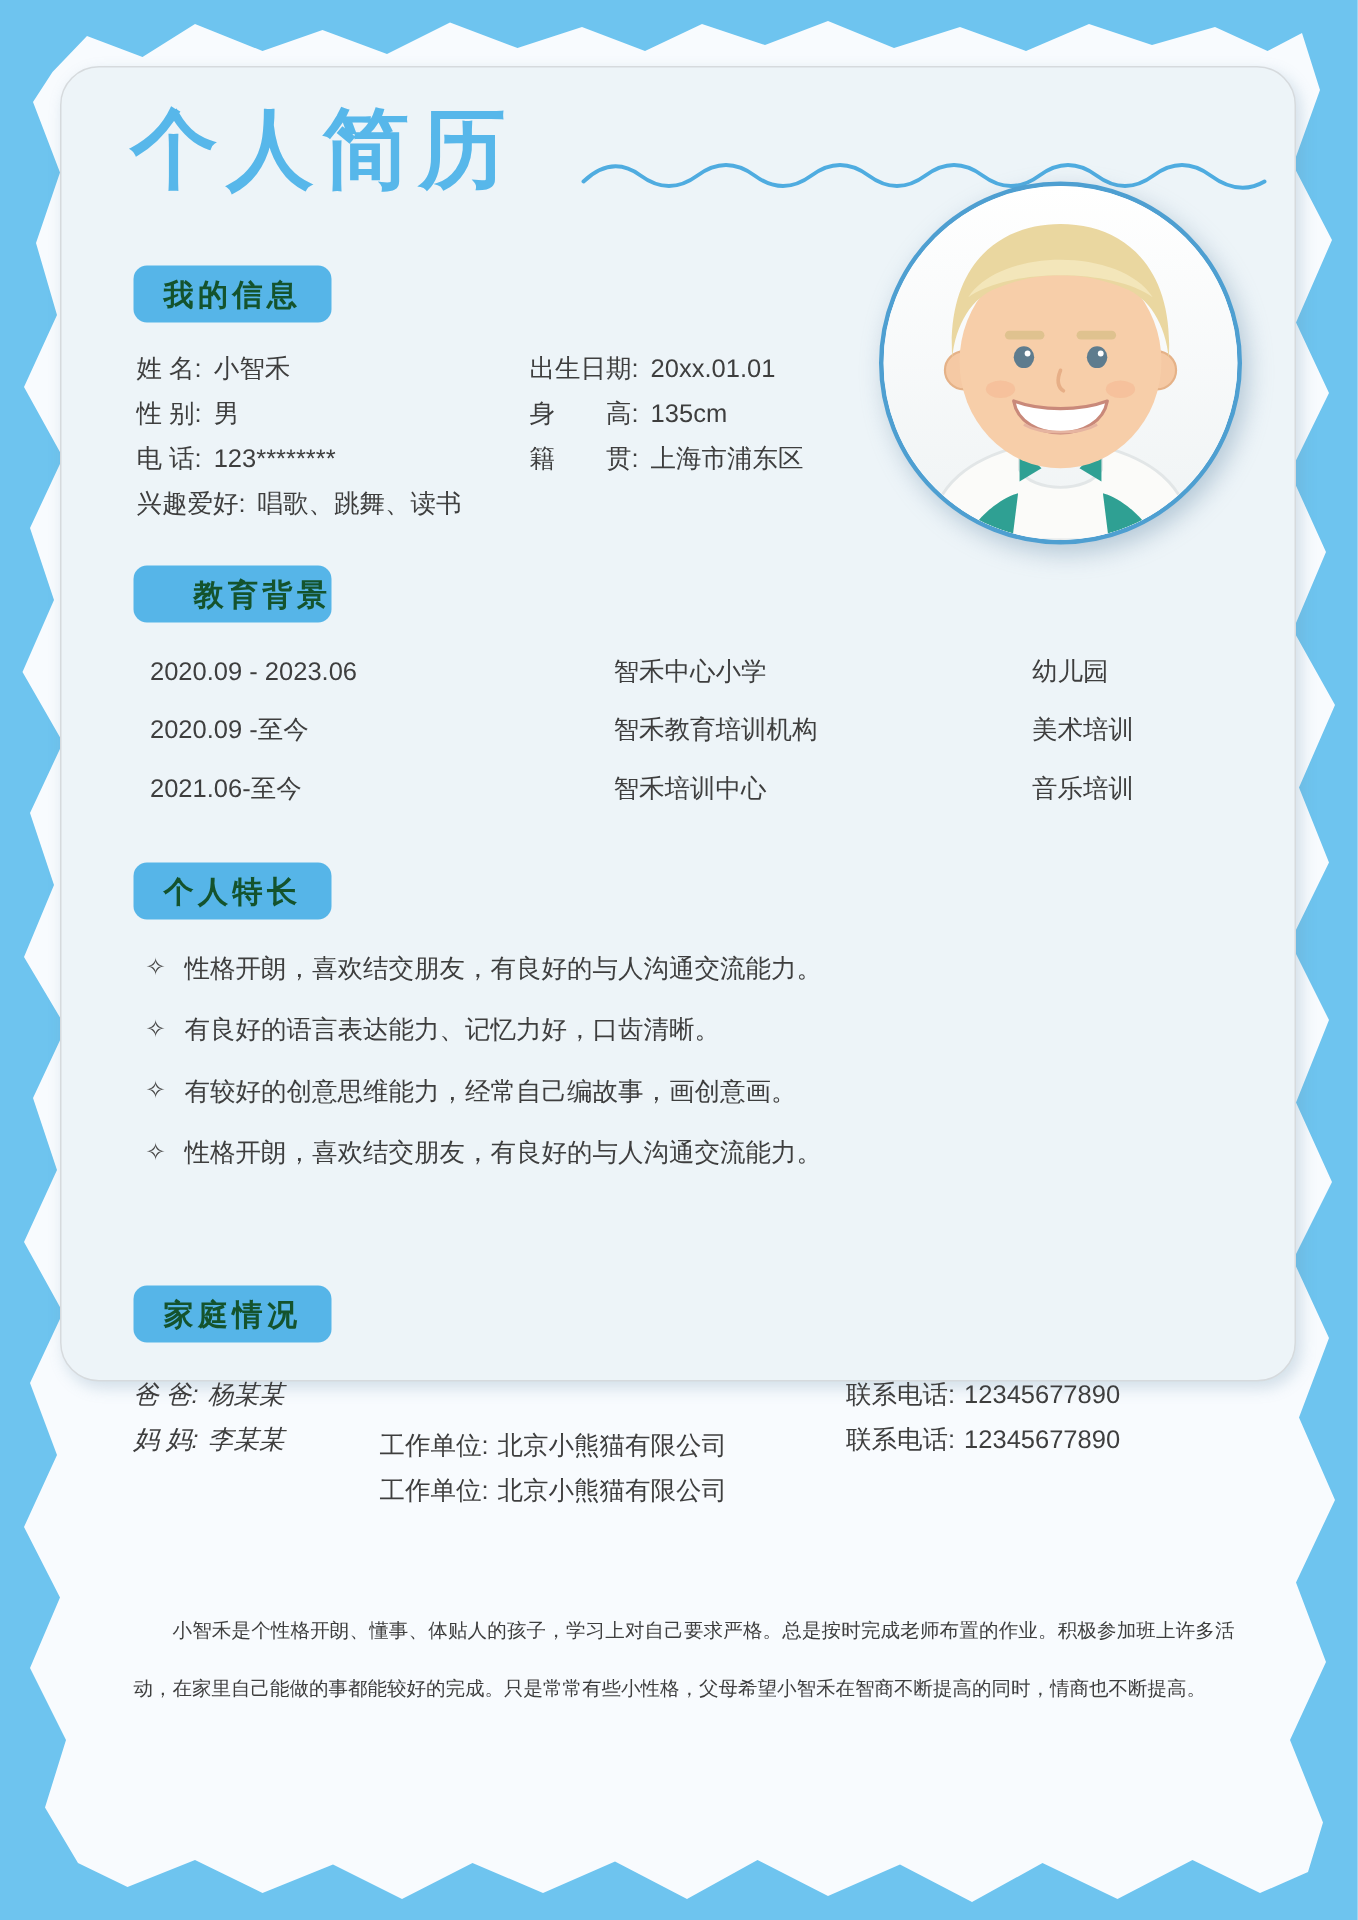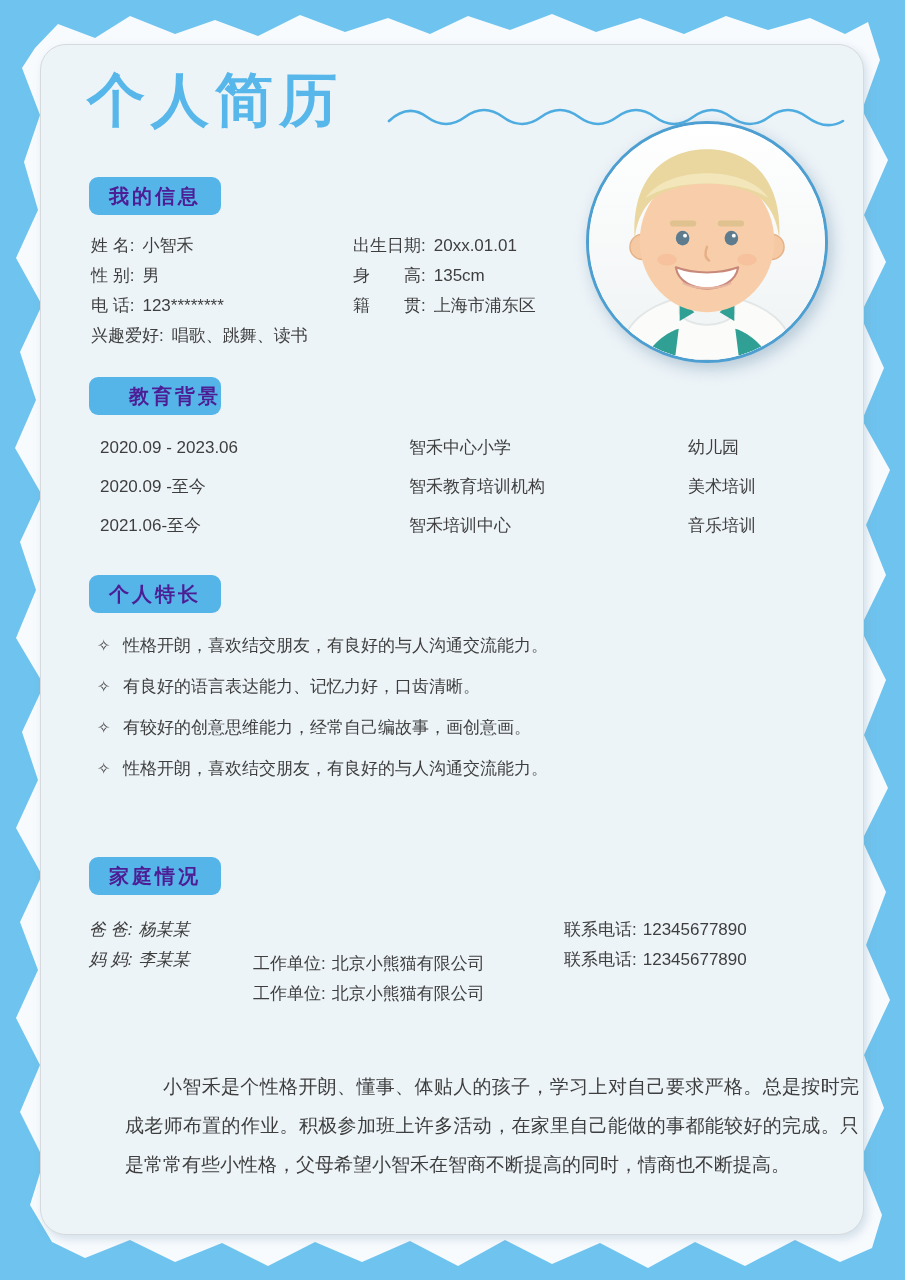--- a/index.html
+++ b/index.html
@@ -6,21 +6,21 @@
   html,body { width:905px; height:1280px; }
   body {
     position:relative;
     font-family:"Liberation Sans","DejaVu Sans",sans-serif;
     background:#6EC4EF;
     overflow:hidden;
     color:#3E3E3E;
   }
   .frame-svg { position:absolute; left:0; top:0; width:905px; height:1280px; }
   .card {
-    position:absolute; left:40px; top:44px; width:824px; height:1191px;
+    position:absolute; left:40px; top:44px; width:824px; height:877px;
     background:#EDF4F8;
     border:1px solid #D6DADD;
     border-radius:26px;
     box-shadow:3px 4px 10px rgba(110,150,175,.28);
   }
   .page-title {
     position:absolute; left:46px; top:20px;
     font-size:58px; line-height:70px; font-weight:800;
     color:#57B7EA; letter-spacing:6px;
   }
@@ -28,21 +28,21 @@
   .photo-wrap {
     position:absolute; left:545px; top:76px; width:248px; height:248px; z-index:2;
     border-radius:50%;
     filter:drop-shadow(4px 6px 8px rgba(90,130,160,.38));
   }
   .photo-wrap svg { display:block; border-radius:50%; border:3px solid #4E9FD1; background:#fff; }
   .badge {
     position:absolute; left:48px; width:132px; height:38px;
     background:#56B5E8; border-radius:9px;
     display:flex; align-items:center; justify-content:center;
-    color:#4c1d95; font-size:20px; font-weight:700; letter-spacing:3px;
+    color:#14532d; font-size:20px; font-weight:700; letter-spacing:3px;
   }
   .b-info   { top:132px; }
   .b-edu    { top:332px;padding-left:40px; }
   .b-str    { top:530px;text-align:right; }
   .b-fam    { top:812px; }
   .b-msg    { top:970px; }
 
   .info-col { position:absolute; font-size:17px; }
   .info-left  { left:50px;  top:186px; }
   .info-right { left:312px; top:186px; }
@@ -62,22 +62,22 @@
 
   .fam-rows { position:absolute; left:48px; top:870px; width:770px; font-size:17px; }
   .fam-row { position:relative; height:30px; line-height:30px; }
   .fam-rel   { position:absolute; left:0;font-style:italic; }
   .fam-work  { position:absolute; left:164px;margin-top:34px; }
   .fam-phone { position:absolute; left:475px; }
   .fam-row .lbl { margin-right:6px; }
 
   .msg-text {
     position:absolute; left:48px; top:1022px; width:734px;
-    font-size:19px; line-height:39px;
-    text-indent:2em; text-align:justify;margin-left:36px;
+    font-size:13px; line-height:39px;
+    text-indent:2em; text-align:justify;
   }
 </style>
 </head>
 <body>
 
 <svg class="frame-svg" viewBox="0 0 905 1280" preserveAspectRatio="none" aria-hidden="true">
   <rect x="0" y="0" width="905" height="1280" fill="#6EC4EF"></rect>
   <polygon fill="#F8FBFE" points="
     35,48 58,24 95,38 130,16 175,34 215,20 258,36 300,15 345,32 388,18 430,34 468,16
     510,30 552,14 596,32 640,18 684,34 726,16 768,30 810,18 845,34 868,22

